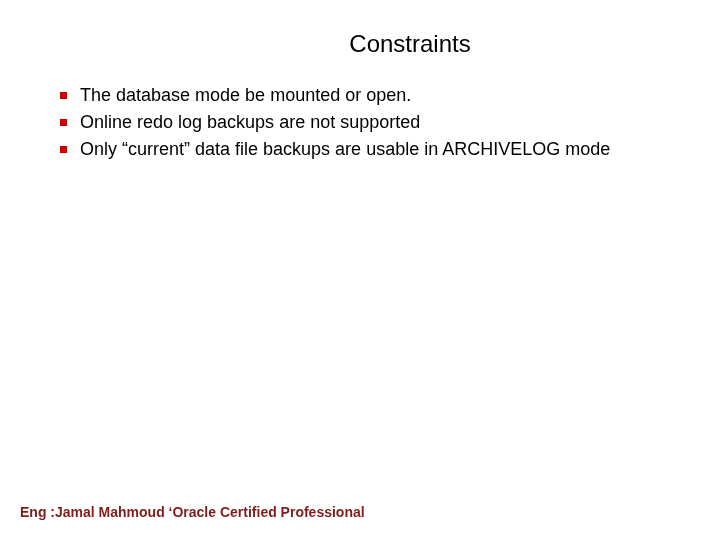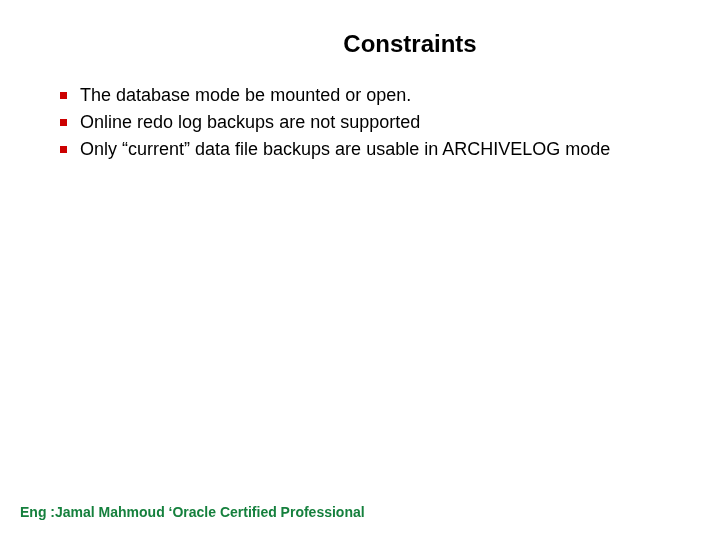--- a/index.html
+++ b/index.html
@@ -16,21 +16,21 @@
     }
     .slide {
       width: 100%;
       height: 100%;
       padding: 30px 40px;
       position: relative;
     }
     .title {
       text-align: center;
       font-size: 24px;
-      font-weight: bold;
+      font-weight: normal;
       color: #000000;
       margin-bottom: 25px;
       margin-left: 100px;
     }
     .bullet-list {
       list-style: none;
       padding-left: 20px;
     }
     .bullet-list li {
       position: relative;
@@ -48,21 +48,21 @@
       width: 7px;
       height: 7px;
       background: #cc0000;
     }
     .footer {
       position: absolute;
       bottom: 20px;
       left: 20px;
       font-size: 14px;
       font-weight: bold;
-      color: #15803d;
+      color: #7f1d1d;
     }
   </style>
 </head>
 <body>
 
 <div class="slide">
   <h1 class="title">Constraints</h1>
   <ul class="bullet-list">
     <li>The database mode be mounted or open.</li>
     <li>Online redo log backups are not supported</li>

